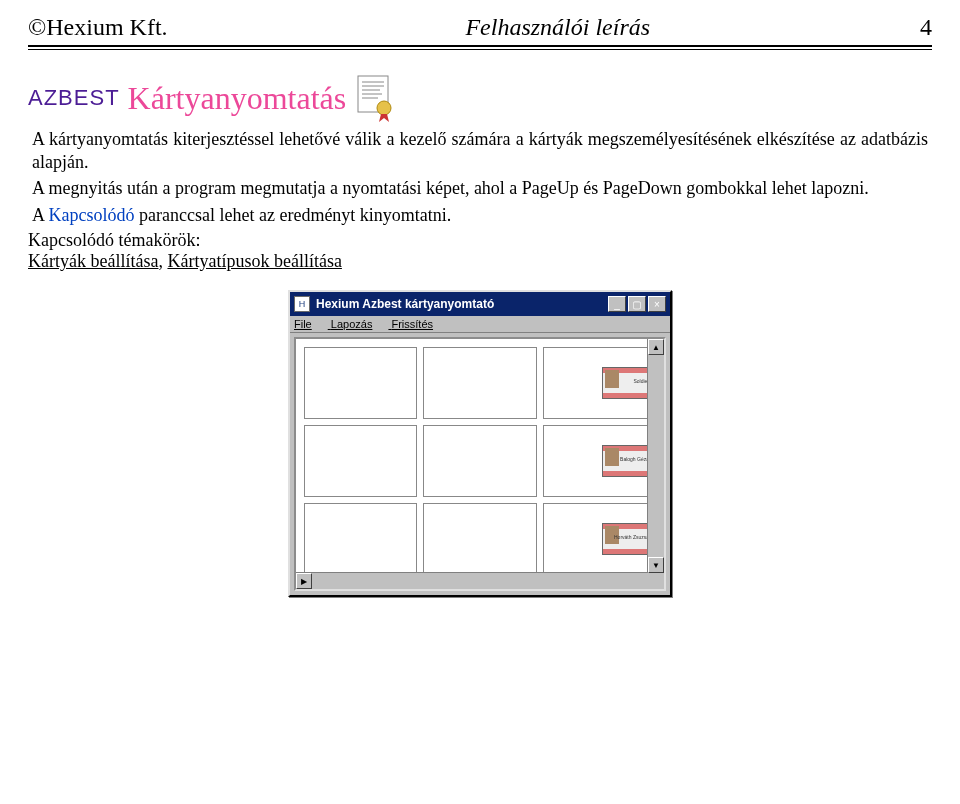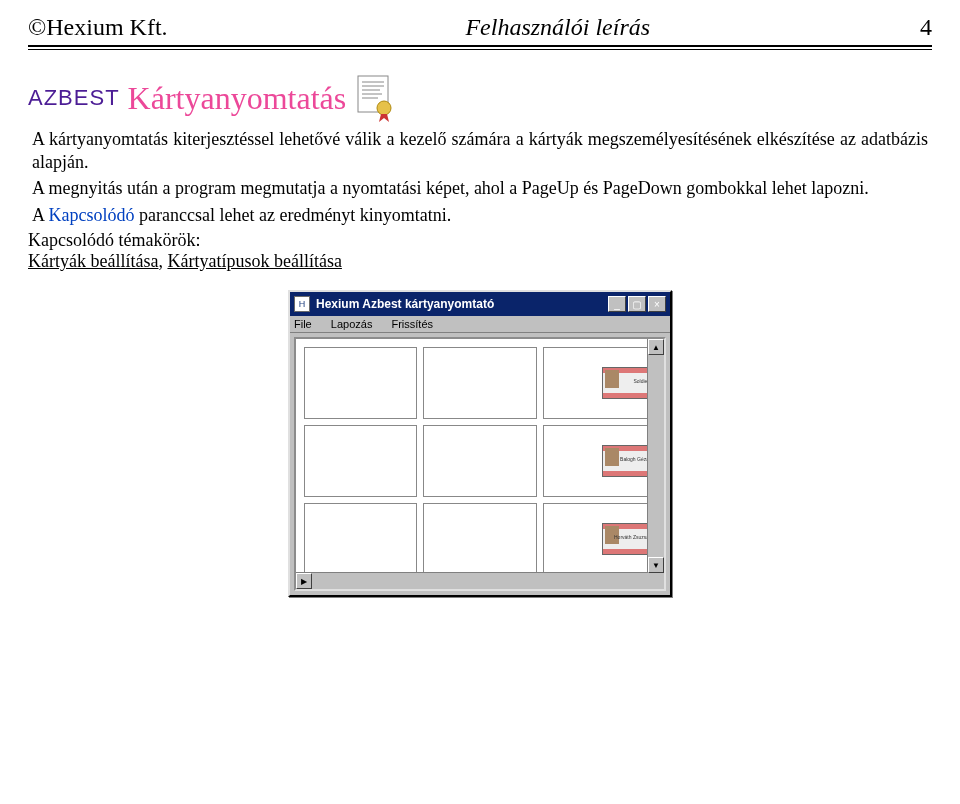--- a/index.html
+++ b/index.html
@@ -108,20 +108,21 @@
     border-right-color: #404040;
     border-bottom-color: #404040;
     margin-left: 2px;
     display: flex; align-items: center; justify-content: center;
     font-size: 10px;
   }
   .menubar {
     background: #c0c0c0;
     padding: 2px 4px;
     border-bottom: 1px solid #808080;
+    text-decoration: underline;
   }
   .menubar span {
     margin-right: 16px;
   }
   .client {
     background: #fff;
     margin: 4px;
     border: 2px inset #e0e0e0;
     height: 250px;
     position: relative;

